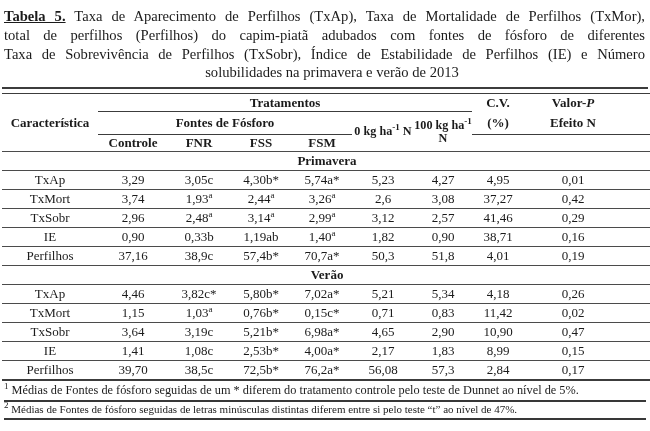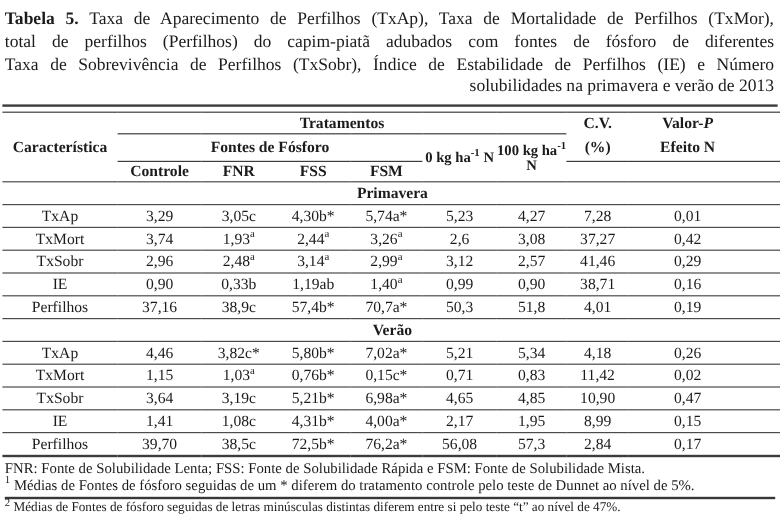--- a/index.html
+++ b/index.html
@@ -10,22 +10,22 @@
     font-family:"Liberation Serif","DejaVu Serif",serif;
     overflow:hidden;
   }
   
   .caption {
     padding:7px 5px 5px 4px;
     font-size:14.6px;
     line-height:18.8px;
   }
   .caption .jline { text-align:justify; text-align-last:justify; }
-  .caption .lline { text-align:right;margin-left:15px; }
-  .caption b { font-weight:bold; }
+  .caption .lline { text-align:center;margin-left:15px; }
+  .caption b { font-weight:bold;text-decoration:underline; }
 
   
   .table-wrap {
     margin:0 2px;
     border-top:2px solid #3c3c3c;   
     padding-top:4px;
   }
   table {
     width:100%;
     table-layout:fixed;
@@ -118,21 +118,21 @@
           <td colspan="9" class="season">Primavera</td>
         </tr>
         <tr>
           <td>TxAp</td>
           <td>3,29</td>
           <td>3,05c</td>
           <td>4,30b*</td>
           <td>5,74a*</td>
           <td>5,23</td>
           <td>4,27</td>
-          <td>7,28</td>
+          <td>4,95</td>
           <td class="pr-last">0,01</td>
         </tr>
         <tr>
           <td>TxMort</td>
           <td>3,74</td>
           <td>1,93<sup>a</sup></td>
           <td>2,44<sup>a</sup></td>
           <td>3,26<sup>a</sup></td>
           <td>2,6</td>
           <td>3,08</td>
@@ -149,21 +149,21 @@
           <td>2,57</td>
           <td>41,46</td>
           <td class="pr-last">0,29</td>
         </tr>
         <tr>
           <td>IE</td>
           <td>0,90</td>
           <td>0,33b</td>
           <td>1,19ab</td>
           <td>1,40<sup>a</sup></td>
-          <td>0,99</td>
+          <td>1,82</td>
           <td>0,90</td>
           <td>38,71</td>
           <td class="pr-last">0,16</td>
         </tr>
         <tr>
           <td>Perfilhos</td>
           <td>37,16</td>
           <td>38,9c</td>
           <td>57,4b*</td>
           <td>70,7a*</td>
@@ -197,47 +197,46 @@
           <td>11,42</td>
           <td class="pr-last">0,02</td>
         </tr>
         <tr>
           <td>TxSobr</td>
           <td>3,64</td>
           <td>3,19c</td>
           <td>5,21b*</td>
           <td>6,98a*</td>
           <td>4,65</td>
-          <td>4,85</td>
+          <td>2,90</td>
           <td>10,90</td>
           <td class="pr-last">0,47</td>
         </tr>
         <tr>
           <td>IE</td>
           <td>1,41</td>
           <td>1,08c</td>
-          <td>4,31b*</td>
+          <td>2,53b*</td>
           <td>4,00a*</td>
           <td>2,17</td>
-          <td>1,95</td>
+          <td>1,83</td>
           <td>8,99</td>
           <td class="pr-last">0,15</td>
         </tr>
         <tr>
           <td>Perfilhos</td>
           <td>39,70</td>
           <td>38,5c</td>
           <td>72,5b*</td>
           <td>76,2a*</td>
           <td>56,08</td>
           <td>57,3</td>
           <td>2,84</td>
           <td class="pr-last">0,17</td>
         </tr>
       </tbody>
 </table>
 </div>
 
 <div class="fns">
-  <div class="fn">FNR: Fonte de Solubilidade Lenta; FSS: Fonte de Solubilidade Rápida e FSM: Fonte de Solubilidade Mista.</div>
   <div class="fn"><sup>1</sup><span> Médias de Fontes de fósforo seguidas de um * diferem do tratamento controle pelo teste de Dunnet ao nível de 5%.</span></div>
   <div class="fn fn-small"><sup>2</sup><span> Médias de Fontes de fósforo seguidas de letras minúsculas distintas diferem entre si pelo teste “t” ao nível de 47%.</span></div>
 </div>
 
 </body></html>

